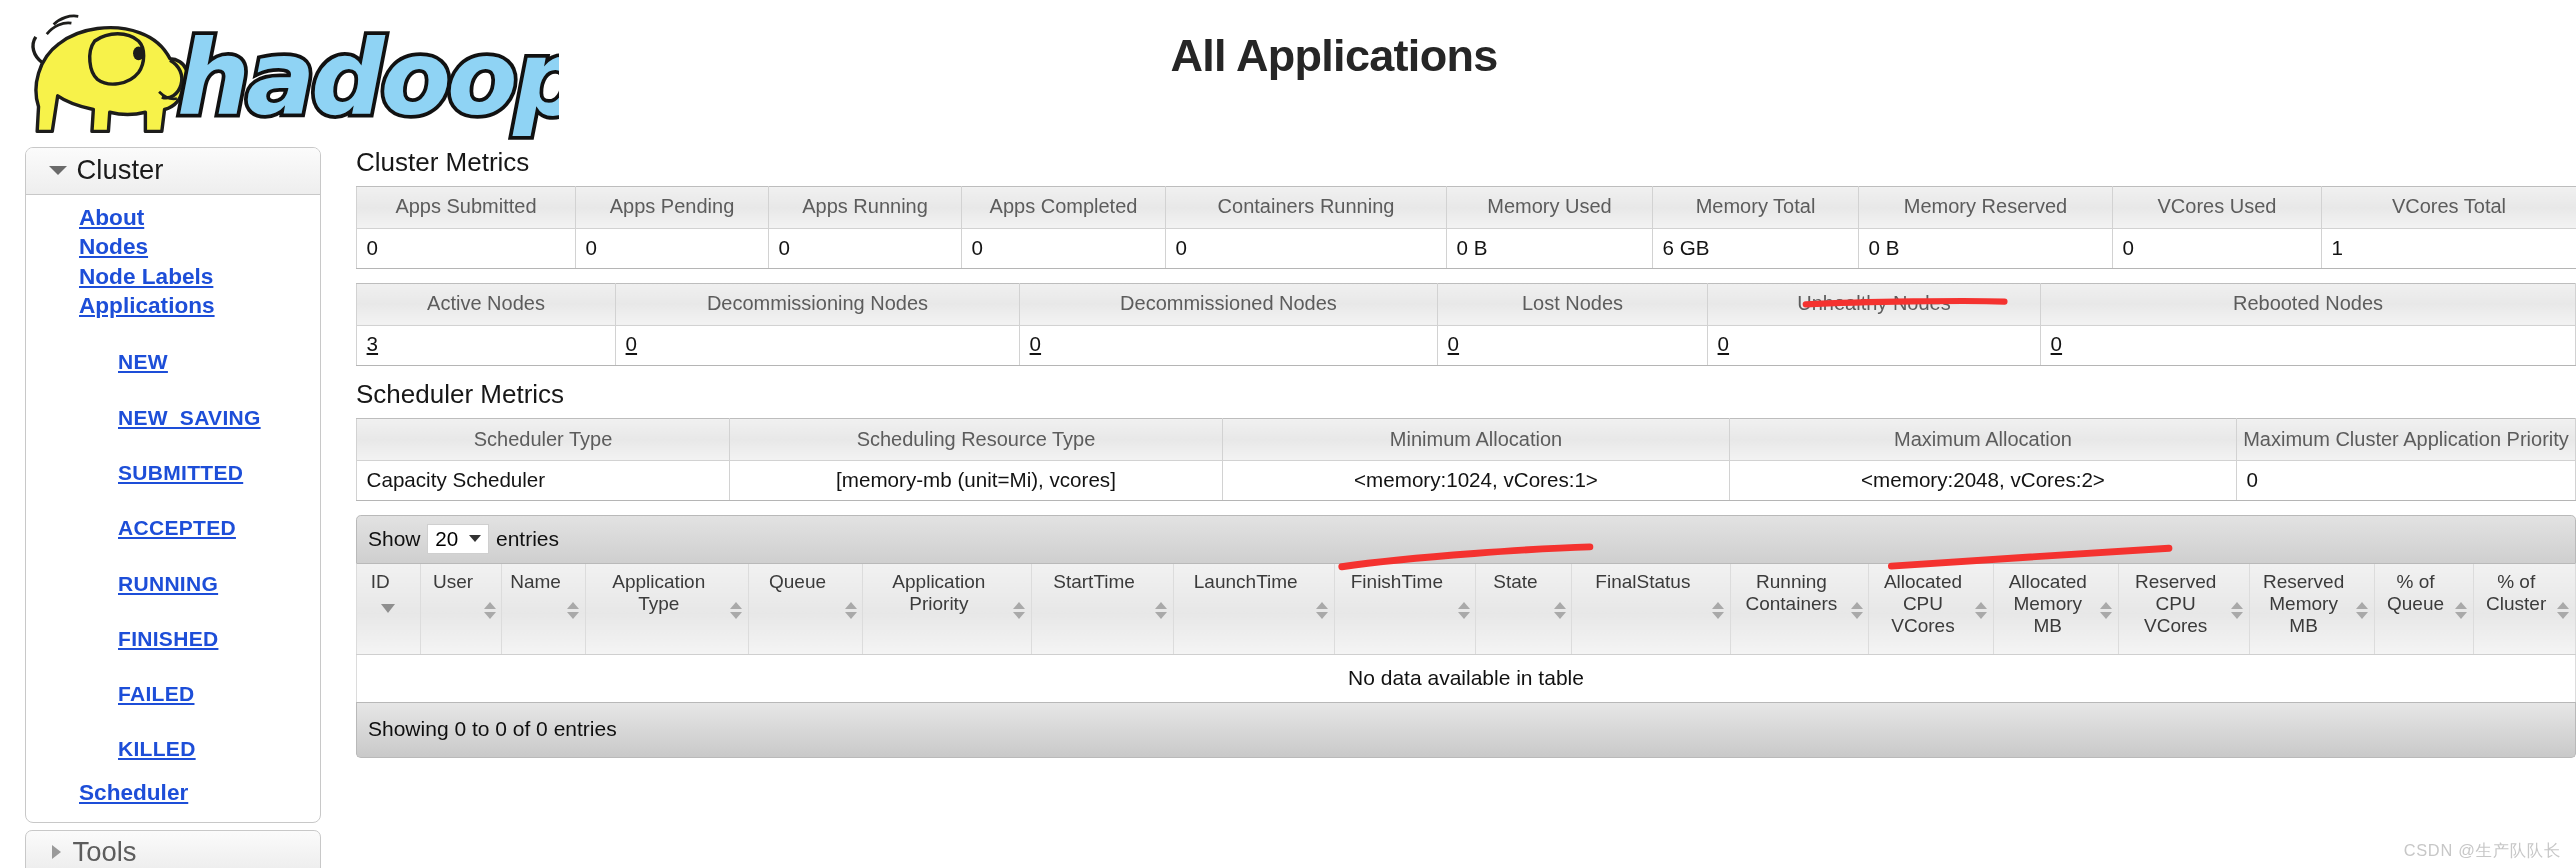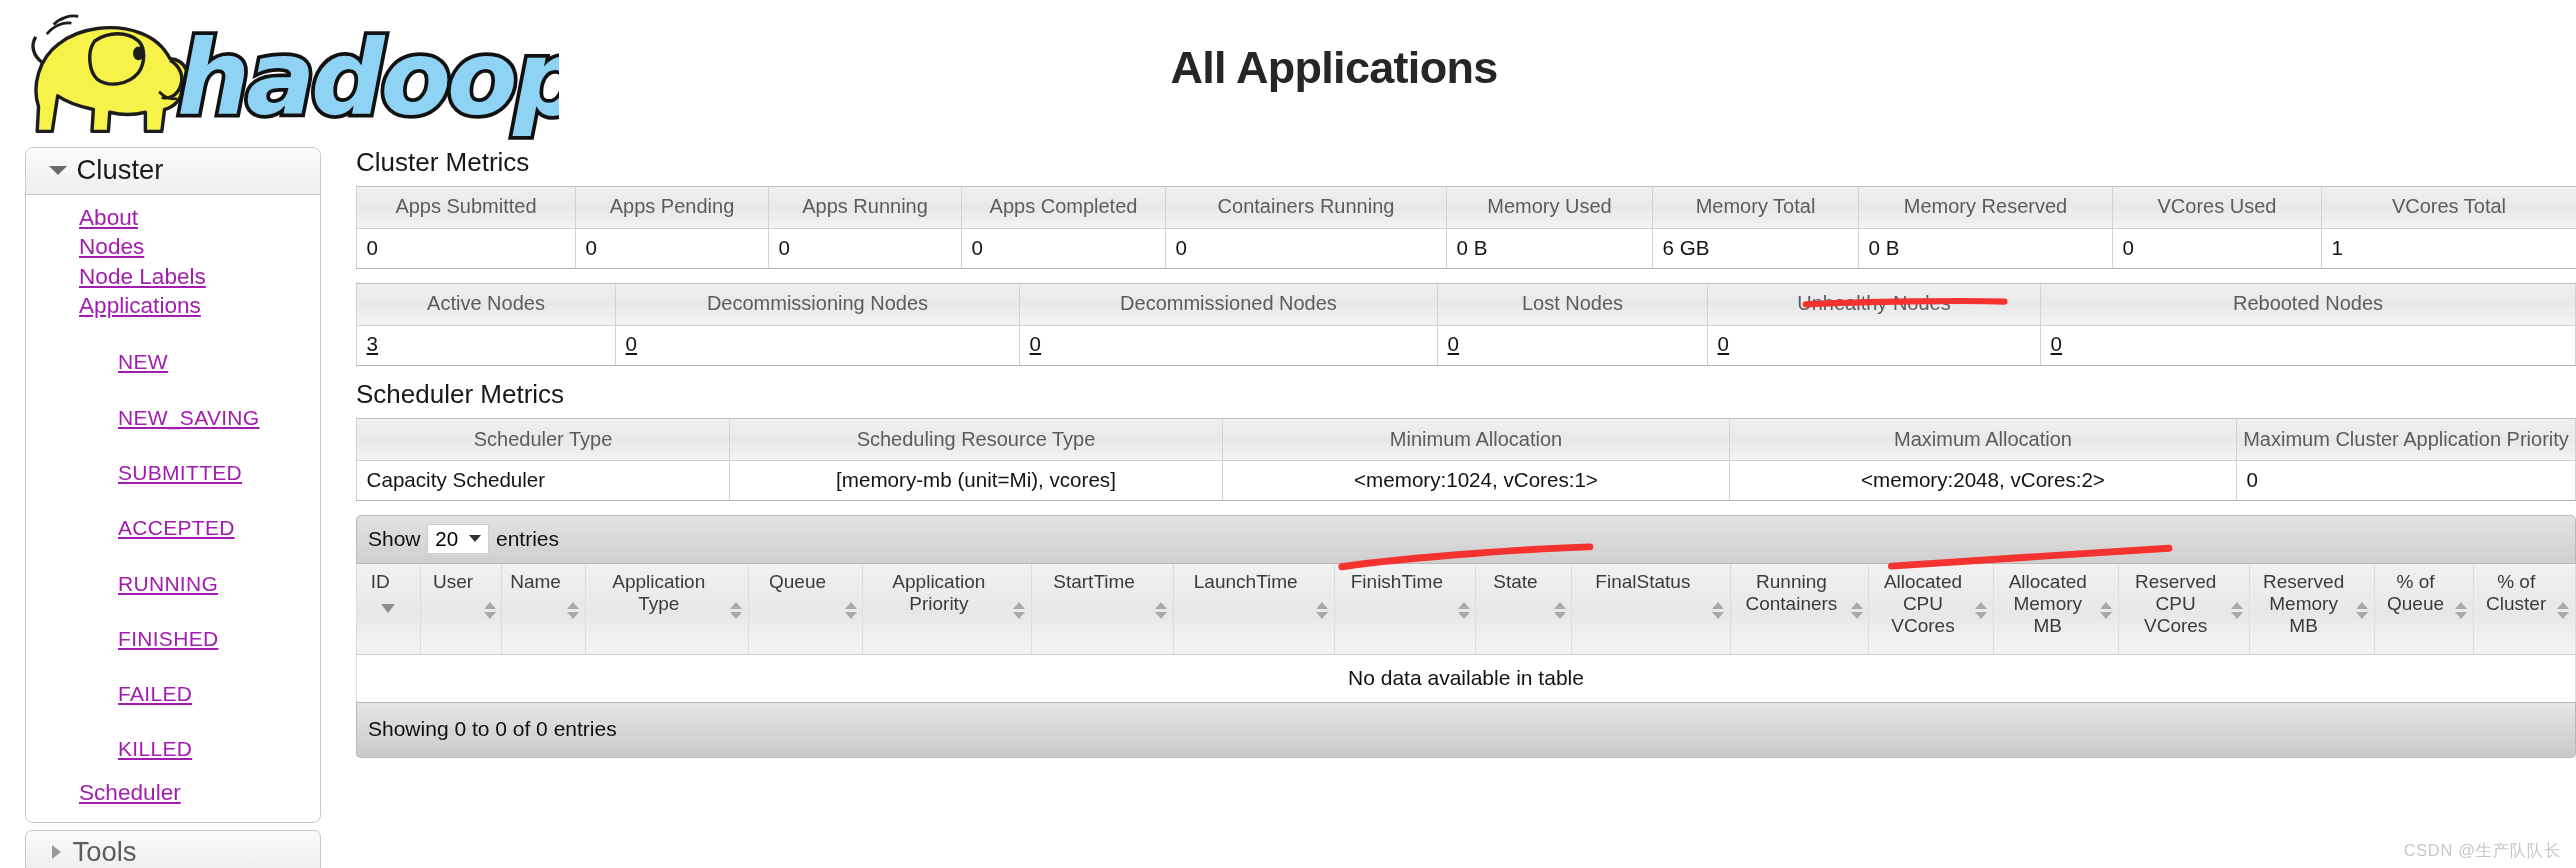--- a/index.html
+++ b/index.html
@@ -13,21 +13,21 @@
   #page { position: relative; width: 2576px; height: 869px; background:#fff; }
 
   
   #header { position: relative; height: 147px; }
   #logo-wrap {
     position: absolute; left: 18px; top: 4.1px;
     width: 541px; height: 137px;
   }
   #logo-svg { display:block; }
   #page-title {
-    position: absolute; left: 0; right: 0; top: 42px;
+    position: absolute; left: 0; right: 0; top: 30px;
     text-align: center;
     font-size: 45px; font-weight: bold; color: #262626;
     letter-spacing: -0.7px;
     padding-left: 92px;
   }
 
   
   #body-area { position: relative; }
 
   
@@ -57,25 +57,26 @@
     border-top: 7.5px solid transparent;
     border-bottom: 7.5px solid transparent;
     border-left: 9px solid #9a9a9a;
   }
   .nav-head-title { font-size: 27.4px; color: #1a1a1a; }
   .nav-head-title.muted { color: #5d5d5d; }
   .nav-list { padding: 8.2px 0 15px 0; }
   .nav-link {
     display: block;
     font-size: 22.6px;
-    color: #a21caf;
+    color: #1d4ed8;
     text-decoration: underline;
     line-height: 1.30;
     padding-left: 53px;
     white-space: pre;
+    font-weight: bold;
   }
   .nav-link.sub { padding-left: 92px; font-size: 21px; letter-spacing: 0.3px; margin-top: 28px; }
   .nav-spacer { height: 15px; }
   .nav-block-flat {
     margin-top: 6.9px;
     border: 1.4px solid #c8c8c8;
     border-radius: 6.9px;
     background: linear-gradient(to bottom, #fbfbfb, #ebebeb);
     padding: 5.5px 0 8.2px 0;
     display: flex; align-items: center;

